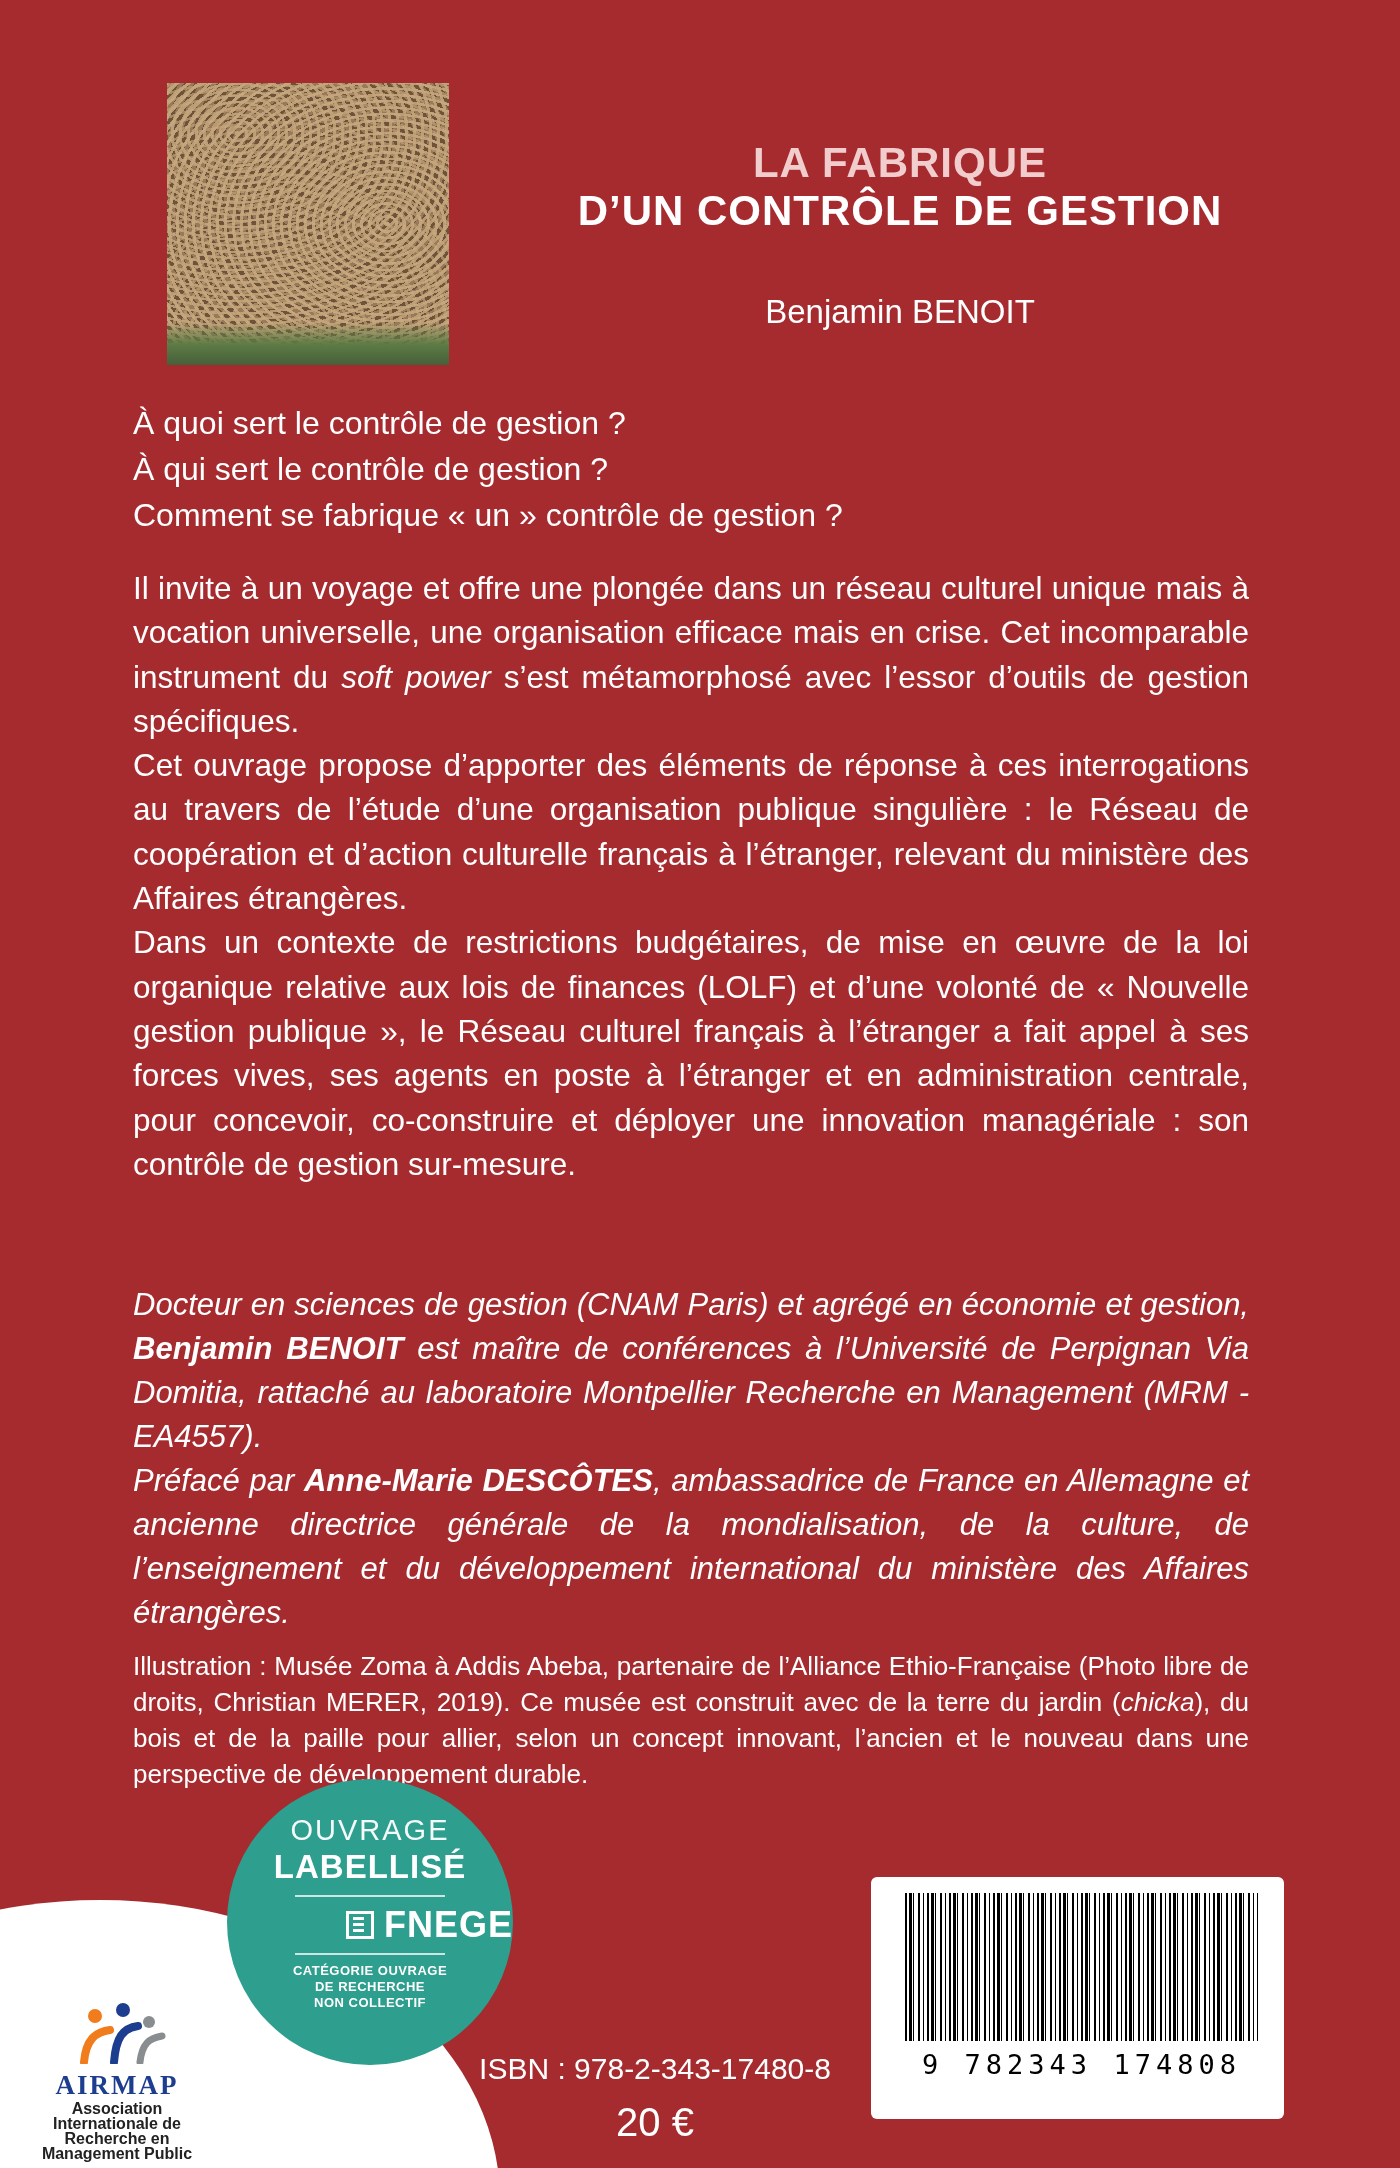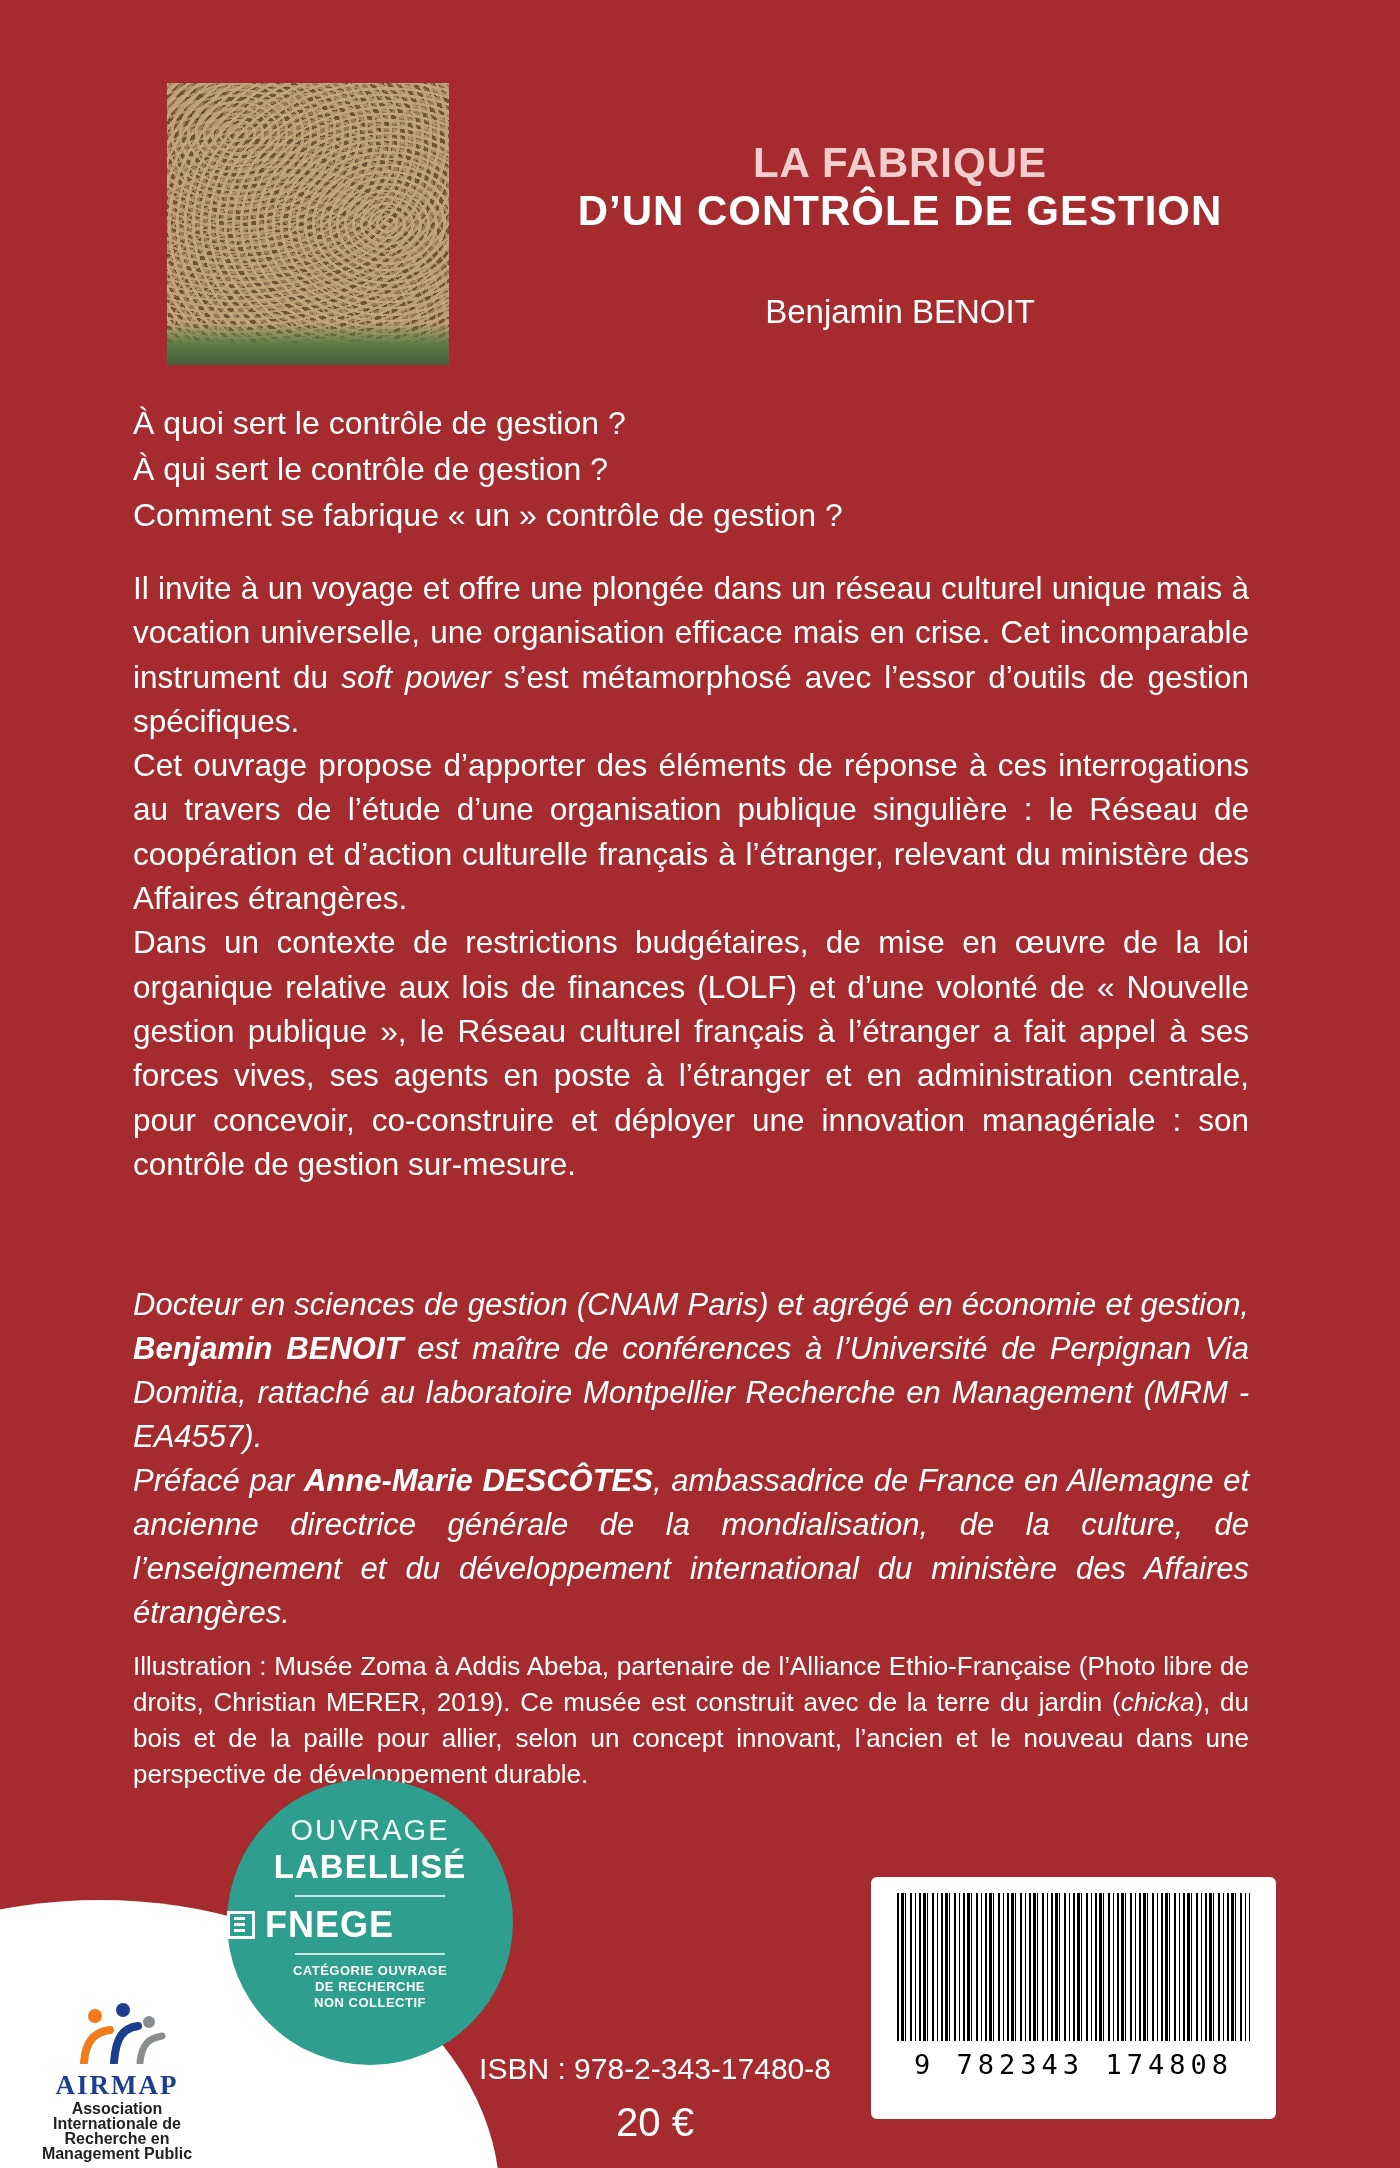--- a/index.html
+++ b/index.html
@@ -51,37 +51,37 @@
 
   
   .badge {
     position:absolute; left:227px; top:1779px; width:286px; height:286px; border-radius:50%;
     background:var(--badge_teal,#2e9e8e); text-align:center; color:#fff;
     box-sizing:border-box; padding-top:34px;
   }
   .badge-l1 { font-size:29px; font-weight:300; letter-spacing:2px; line-height:34px; opacity:.95; }
   .badge-l2 { font-size:33px; font-weight:bold; letter-spacing:1px; line-height:40px; }
   .badge-rule { width:150px; height:2px; background:rgba(255,255,255,.75); margin:8px auto; }
-  .badge-brand { display:flex; align-items:center; justify-content:flex-start; gap:10px; font-size:36px; font-weight:bold; letter-spacing:1px; line-height:40px; }
+  .badge-brand { display:flex; align-items:center; justify-content:flex-end; gap:10px; font-size:36px; font-weight:bold; letter-spacing:1px; line-height:40px; }
   .fnege-icon { width:22px; height:22px; border:3px solid #fff; display:inline-block; position:relative; }
   .fnege-icon::before { content:""; position:absolute; left:4px; top:9px; width:11px; height:3px; background:#fff; box-shadow:0 -6px 0 #fff, 0 6px 0 #fff; }
   .badge-cat { margin-top:6px; font-size:13px; font-weight:bold; line-height:16px; letter-spacing:.5px; }
 
   
   .airmap { position:absolute; left:28px; top:2002px; width:178px; text-align:center; }
   .airmap-name { font-size:27px; font-weight:bold; letter-spacing:2px; color:var(--airmap_blue,#1d3d8f); font-family:Liberation Serif, serif; margin-top:2px; }
   .airmap-sub { font-size:16px; line-height:15px; color:#222; font-weight:bold; }
 
   
   .isbn-block { position:absolute; left:460px; top:2052px; width:390px; text-align:center; }
   .isbn { font-size:30px; }
   .price { font-size:40px; margin-top:14px; }
 
   
-  .barcode-box { position:absolute; left:871px; top:1877px; width:405px; height:242px; background:#fff; border-radius:6px; }
+  .barcode-box { position:absolute; left:871px; top:1877px; width:405px; height:242px; background:#fff; border-radius:6px;padding-left:8px; }
   .bars {
     height:148px; margin:16px 26px 0;
     background:
       repeating-linear-gradient(90deg,
         #000 0 2px, #fff 2px 4px,
         #000 4px 7px, #fff 7px 8px,
         #000 8px 9px, #fff 9px 13px,
         #000 13px 15px, #fff 15px 18px,
         #000 18px 19px, #fff 19px 22px);
   }

